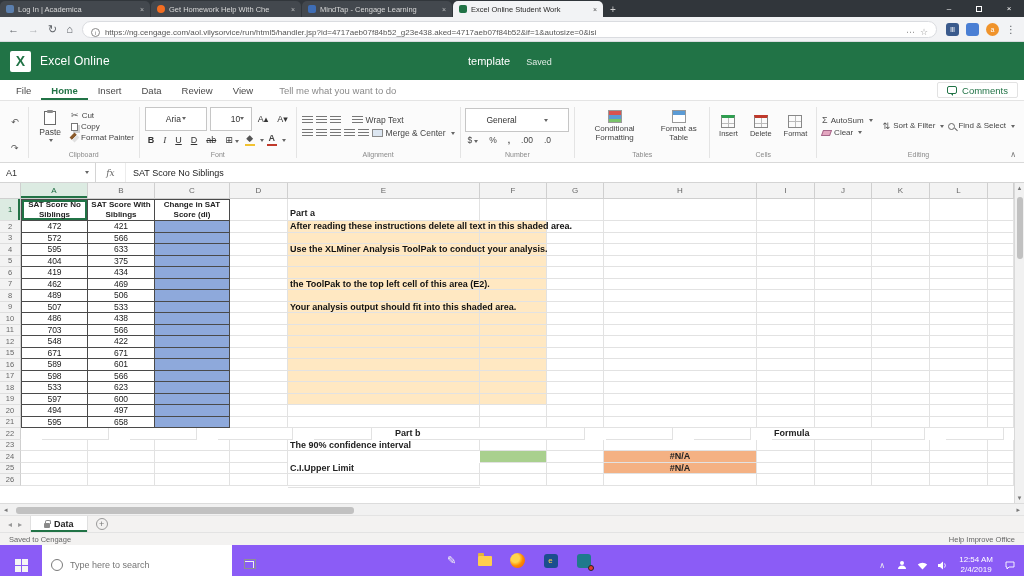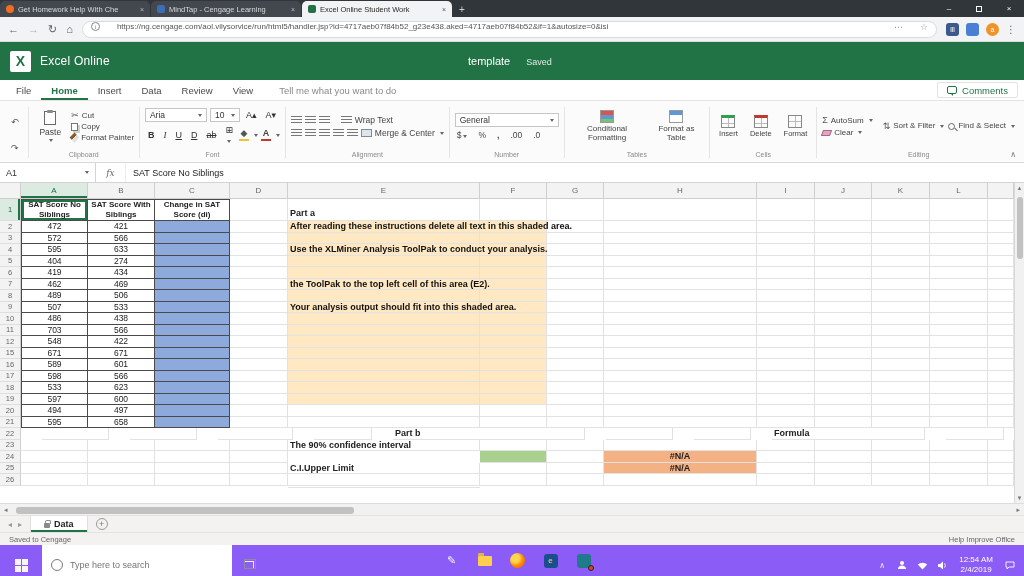--- a/index.html
+++ b/index.html
@@ -18,21 +18,21 @@
 .btab .x{font-size:7px;opacity:.8;flex:none}
 .newtab{width:18px;height:14px;color:#cfcfcf;font-size:10px;line-height:13px;text-align:center}
 .wincontrols{margin-left:auto;display:flex;height:17px}
 .wc{width:30px;display:flex;align-items:center;justify-content:center;color:#fff;font-size:8px}
 .wc .sq{width:6px;height:6px;border:1px solid #fff}
 
 
 .addrbar{height:25px;background:#f2f3f5;display:flex;align-items:center;padding:0 8px;gap:9px;border-bottom:1px solid #d9dbdf;flex:none}
 .nav-ic{color:#5f6368;font-size:11px;line-height:1}
 .nav-ic.dim{opacity:.45}
-.urlbox{flex:1;height:17px;background:#fff;border:1px solid #dadce0;border-radius:9px;display:flex;align-items:flex-start;padding:0 8px;gap:17px;font-size:8px;color:#555;overflow:hidden}
+.urlbox{flex:1;height:17px;background:#fff;border:1px solid #dadce0;border-radius:9px;display:flex;align-items:flex-end;padding:0 8px;gap:5px;font-size:8px;color:#555;overflow:hidden}
 .infodot{width:9px;height:9px;border:1px solid #888;border-radius:50%;font-size:6px;line-height:8px;text-align:center;color:#777;flex:none}
 .url-text{flex:1;white-space:nowrap;overflow:hidden}
 .urlbox .tail{color:#999;font-size:9px;flex:none}
 .extrow{display:flex;align-items:center;gap:7px}
 .ext{width:13px;height:13px;border-radius:3px;font-size:7px;color:#fff;display:flex;align-items:center;justify-content:center}
 .kebab{color:#5f6368;font-size:10px}
 
 
 .xlbar{height:38px;background:#217346;display:flex;align-items:center;color:#fff;padding:0 10px;position:relative;flex:none}
 .xl-logo{width:21px;height:21px;background:#fff;border-radius:2px;color:#217346;font-weight:bold;font-size:14px;display:flex;align-items:center;justify-content:center;margin-right:9px}
@@ -62,21 +62,21 @@
 .dd{width:0;height:0;border-left:2.5px solid transparent;border-right:2.5px solid transparent;border-top:3px solid #666;display:inline-block;margin-left:2px;flex:none}
 .paste{display:flex;flex-direction:column;align-items:center;justify-content:center;font-size:8.5px;gap:2px;padding:2px 6px}
 .ic-clip{width:12px;height:14px;border:1px solid #6a6a6a;background:#fff;position:relative}
 .ic-clip::before{content:"";position:absolute;top:-2px;left:2px;width:6px;height:3px;background:#8a8a8a;border-radius:1px}
 .ccol{display:flex;flex-direction:column;justify-content:center;gap:2px;font-size:8px}
 .sline{display:flex;align-items:center;gap:3px;white-space:nowrap}
 .ic-copy{width:7px;height:8px;border:1px solid #777;background:#fff;box-shadow:2px 2px 0 0 #d0d0d0;flex:none}
 .ic-fp{width:7px;height:7px;background:linear-gradient(#8a5a2b 0 3px,#e0e0e0 3px);transform:rotate(-45deg);flex:none}
 .fcol{display:flex;flex-direction:column;gap:3px;justify-content:center}
 .frow{display:flex;align-items:center;gap:3px}
-.sel{height:14px;border:1px solid #c6c6c6;background:#fff;display:inline-flex;align-items:center;padding:0 4px;font-size:8.5px;color:#333}
+.sel{height:24px;border:1px solid #c6c6c6;background:#fff;display:inline-flex;align-items:center;padding:0 20px;font-size:8.5px;color:#333}
 .sel .dd{margin-left:auto}
 .fbtn{font-size:9px;padding:0 3px;color:#333}
 .fbtn.b{font-weight:bold}.fbtn.i{font-style:italic;font-family:"Liberation Serif",serif}.fbtn.u{text-decoration:underline}.fbtn.s{text-decoration:line-through}
 .stack{display:inline-flex;flex-direction:column;align-items:center;line-height:1}
 .cbar{width:10px;height:2.5px;margin-top:1px}
 .al{width:11px;height:8px;background:repeating-linear-gradient(to bottom,#777 0 1px,transparent 1px 3px)}
 .ic-merge{width:11px;height:8px;border:1px solid #8a8a8a;background:#dce6f1}
 .txtbtn{display:flex;align-items:center;gap:3px;font-size:8.5px;white-space:nowrap}
 .nbtn{font-size:8.5px;color:#444;padding:0 2px;white-space:nowrap}
 .bigbtn{display:flex;flex-direction:column;align-items:center;justify-content:center;font-size:7.5px;line-height:1.15;text-align:center;padding:1px 4px;color:#444;gap:2px}
@@ -171,20 +171,25 @@
 .clock{font-size:8px;line-height:1.25;text-align:center;padding:0 7px}
 </style>
 </head>
 <body>
 
 <div id="page">
 
   <div class="tabstrip">
     <div class="tabs" id="btabs">
         <div class="btab">
+          <span class="fav" style="background: rgb(91, 127, 174);"></span>
+          <span class="ttl">Log In | Academica</span>
+          <span class="x">×</span>
+        </div>
+        <div class="btab">
           <span class="fav round" style="background: rgb(242, 109, 33);"></span>
           <span class="ttl">Get Homework Help With Che</span>
           <span class="x">×</span>
         </div>
         <div class="btab">
           <span class="fav" style="background: rgb(62, 109, 181);"></span>
           <span class="ttl">MindTap - Cengage Learning</span>
           <span class="x">×</span>
         </div>
         <div class="btab active">
@@ -526,21 +531,21 @@
             <div class="cell" style="width: 153px;"></div>
             <div class="cell" style="width: 58px;"></div>
             <div class="cell" style="width: 57px;"></div>
             <div class="cell" style="width: 58px;"></div>
             <div class="cell" style="width: 58px;"></div>
             <div class="cell" style="width: 26px;"></div>
           </div>
           <div class="grow" style="height: 11.5px;">
             <div class="rh">5</div>
             <div class="cell tb tl num" style="width: 67px;">404</div>
-            <div class="cell tb num" style="width: 67px;">274</div>
+            <div class="cell tb num" style="width: 67px;">375</div>
             <div class="cell tb" style="width: 75px; background: rgb(142, 169, 219);"></div>
             <div class="cell" style="width: 58px;"></div>
             <div class="cell" style="width: 192px; background: rgb(255, 232, 194);"></div>
             <div class="cell" style="width: 67px; background: rgb(255, 232, 194);"></div>
             <div class="cell" style="width: 57px;"></div>
             <div class="cell" style="width: 153px;"></div>
             <div class="cell" style="width: 58px;"></div>
             <div class="cell" style="width: 57px;"></div>
             <div class="cell" style="width: 58px;"></div>
             <div class="cell" style="width: 58px;"></div>

